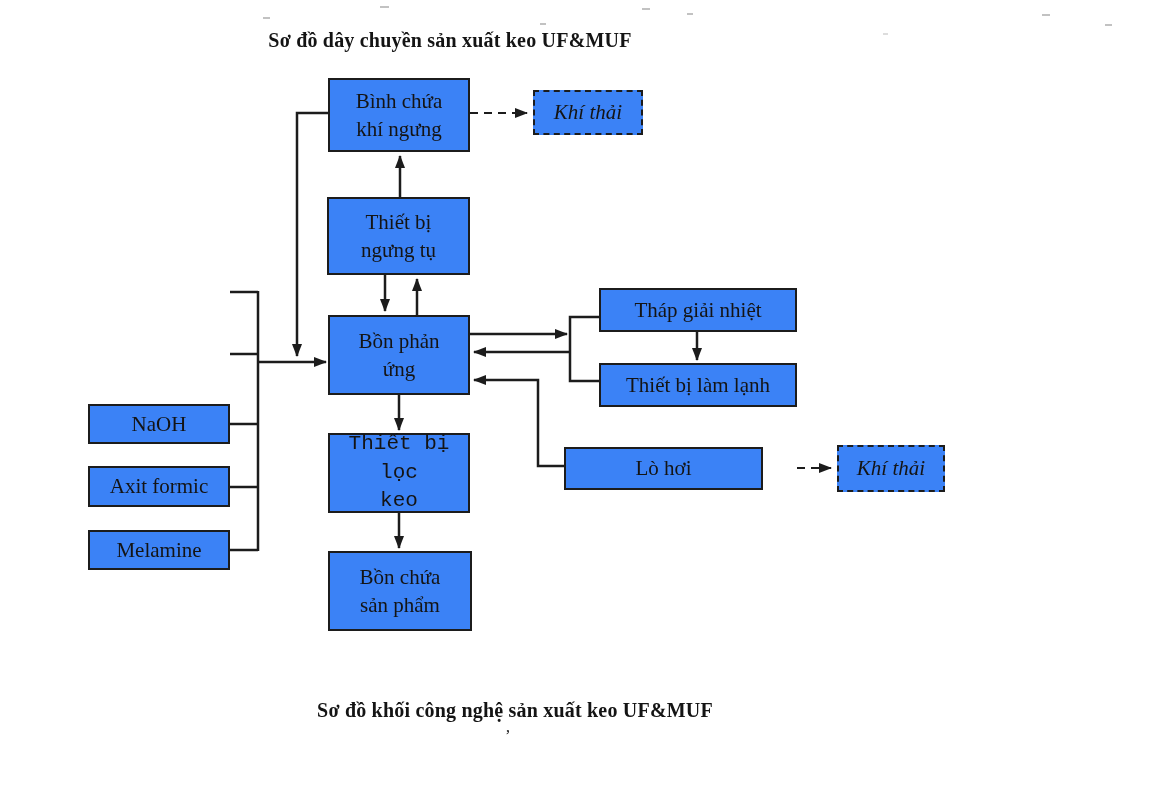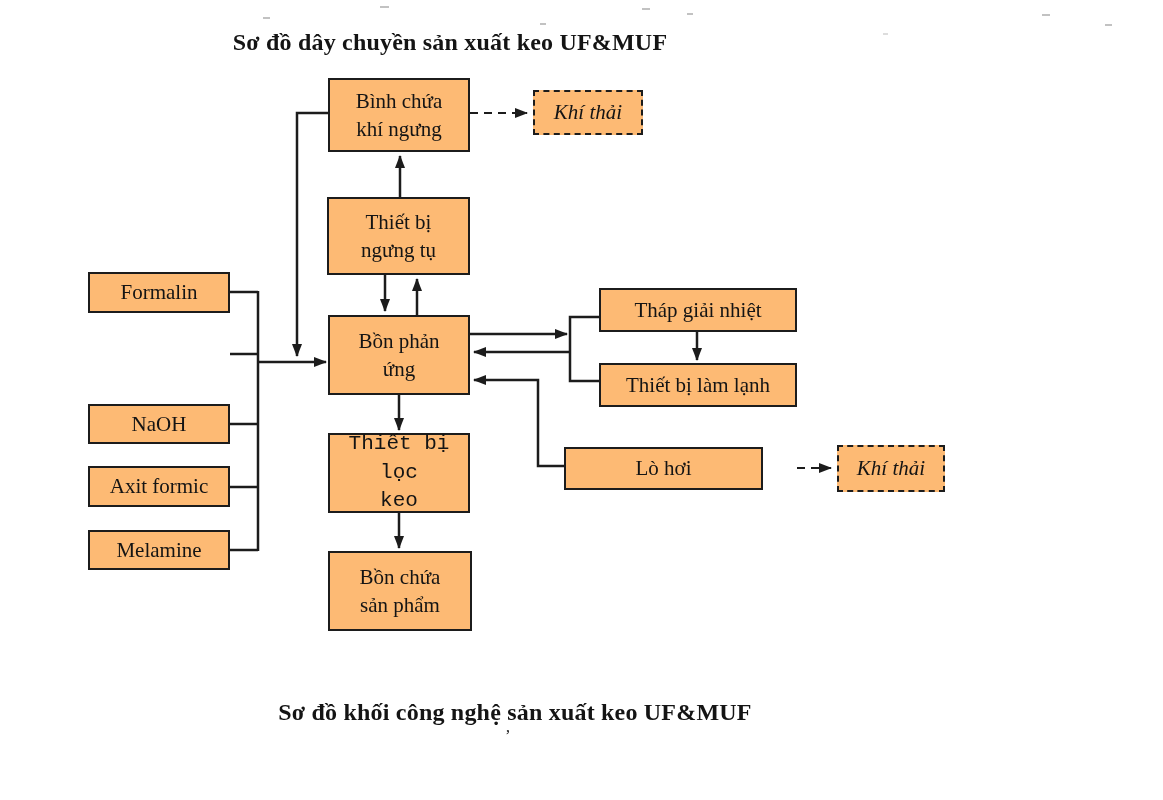--- a/index.html
+++ b/index.html
@@ -7,32 +7,32 @@
     position:relative;
     width:1163px;height:800px;
     background:#ffffff;
     font-family:"Liberation Serif","DejaVu Serif",serif;
     color:#141414;
     overflow:hidden;
   }
   .title{
     position:absolute;
     font-weight:bold;
-    font-size:24px;
+    font-size:20px;
     text-align:center;
     letter-spacing:.2px;
     white-space:nowrap;
   }
   .wires{position:absolute;left:0;top:0;}
   .wires line,.wires polyline{stroke:#1c1c1c;stroke-width:2.5;fill:none;}
   .wires .dash{stroke-dasharray:8 6;stroke-width:2.2;}
   .node{
     position:absolute;
     border:2px solid #1c1c1c;
-    background:#fdba74;
+    background:#3b82f6;
     display:flex;
     flex-direction:column;
     justify-content:center;
     align-items:center;
     text-align:center;
     font-size:21px;
     line-height:1.35;
     box-sizing:border-box;
   }
   .node span{display:block;}
@@ -83,23 +83,20 @@
 
     <polyline points="598,466 538,466 538,380 474,380" marker-end="url(#arr)"></polyline>
 
     <line x1="399" y1="395" x2="399" y2="430" marker-end="url(#arr)"></line>
     <line x1="399" y1="513" x2="399" y2="548" marker-end="url(#arr)"></line>
 
     <line class="dash" x1="470" y1="113" x2="527" y2="113" marker-end="url(#arr)"></line>
     <line class="dash" x1="797" y1="468" x2="831" y2="468" marker-end="url(#arr)"></line>
   </svg>
 
-  <div class="node" style="left:88px;top:272px;width:142px;height:41px;">
-    <span>Formalin</span>
-  </div>
   <div class="node" style="left:88px;top:404px;width:142px;height:40px;">
     <span>NaOH</span>
   </div>
   <div class="node" style="left:88px;top:466px;width:142px;height:41px;">
     <span>Axit formic</span>
   </div>
   <div class="node" style="left:88px;top:530px;width:142px;height:40px;">
     <span>Melamine</span>
   </div>
 

